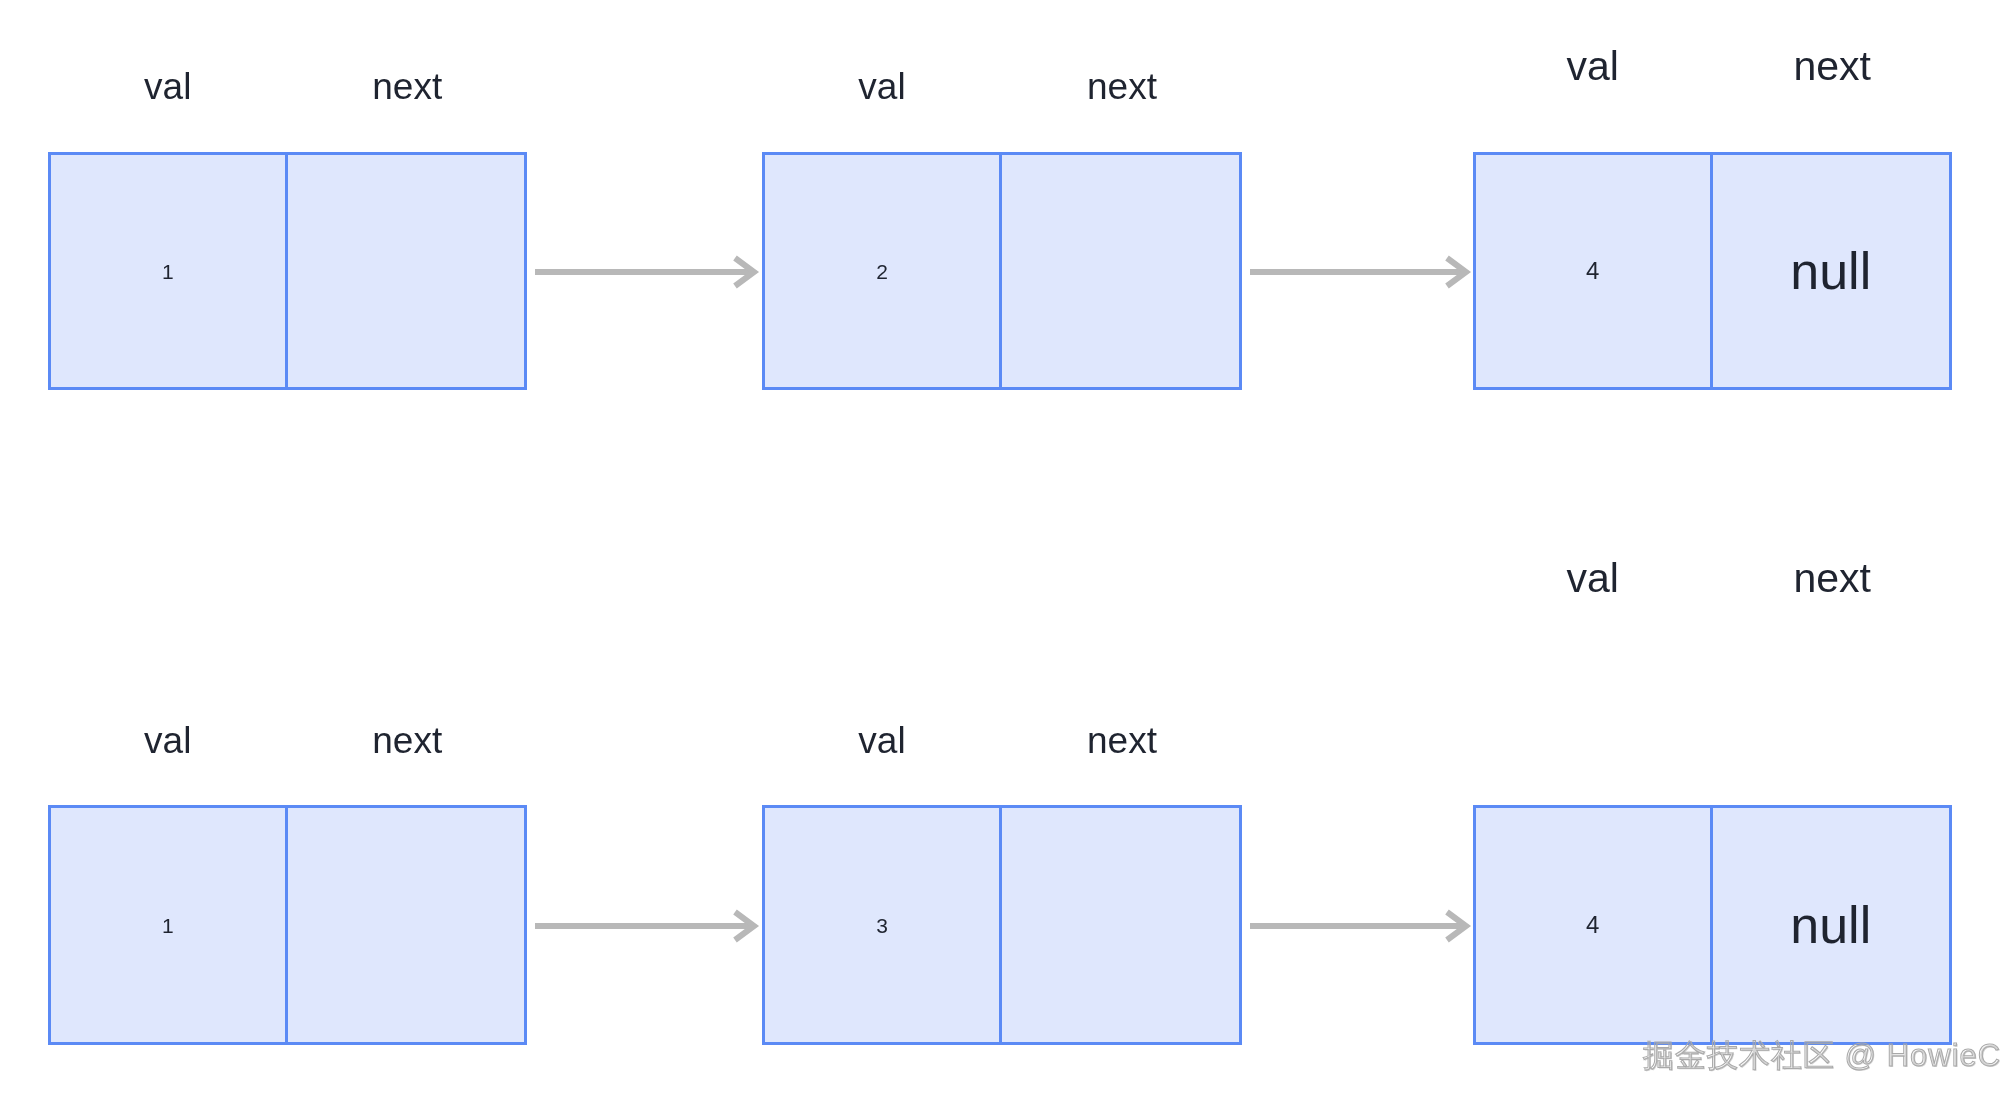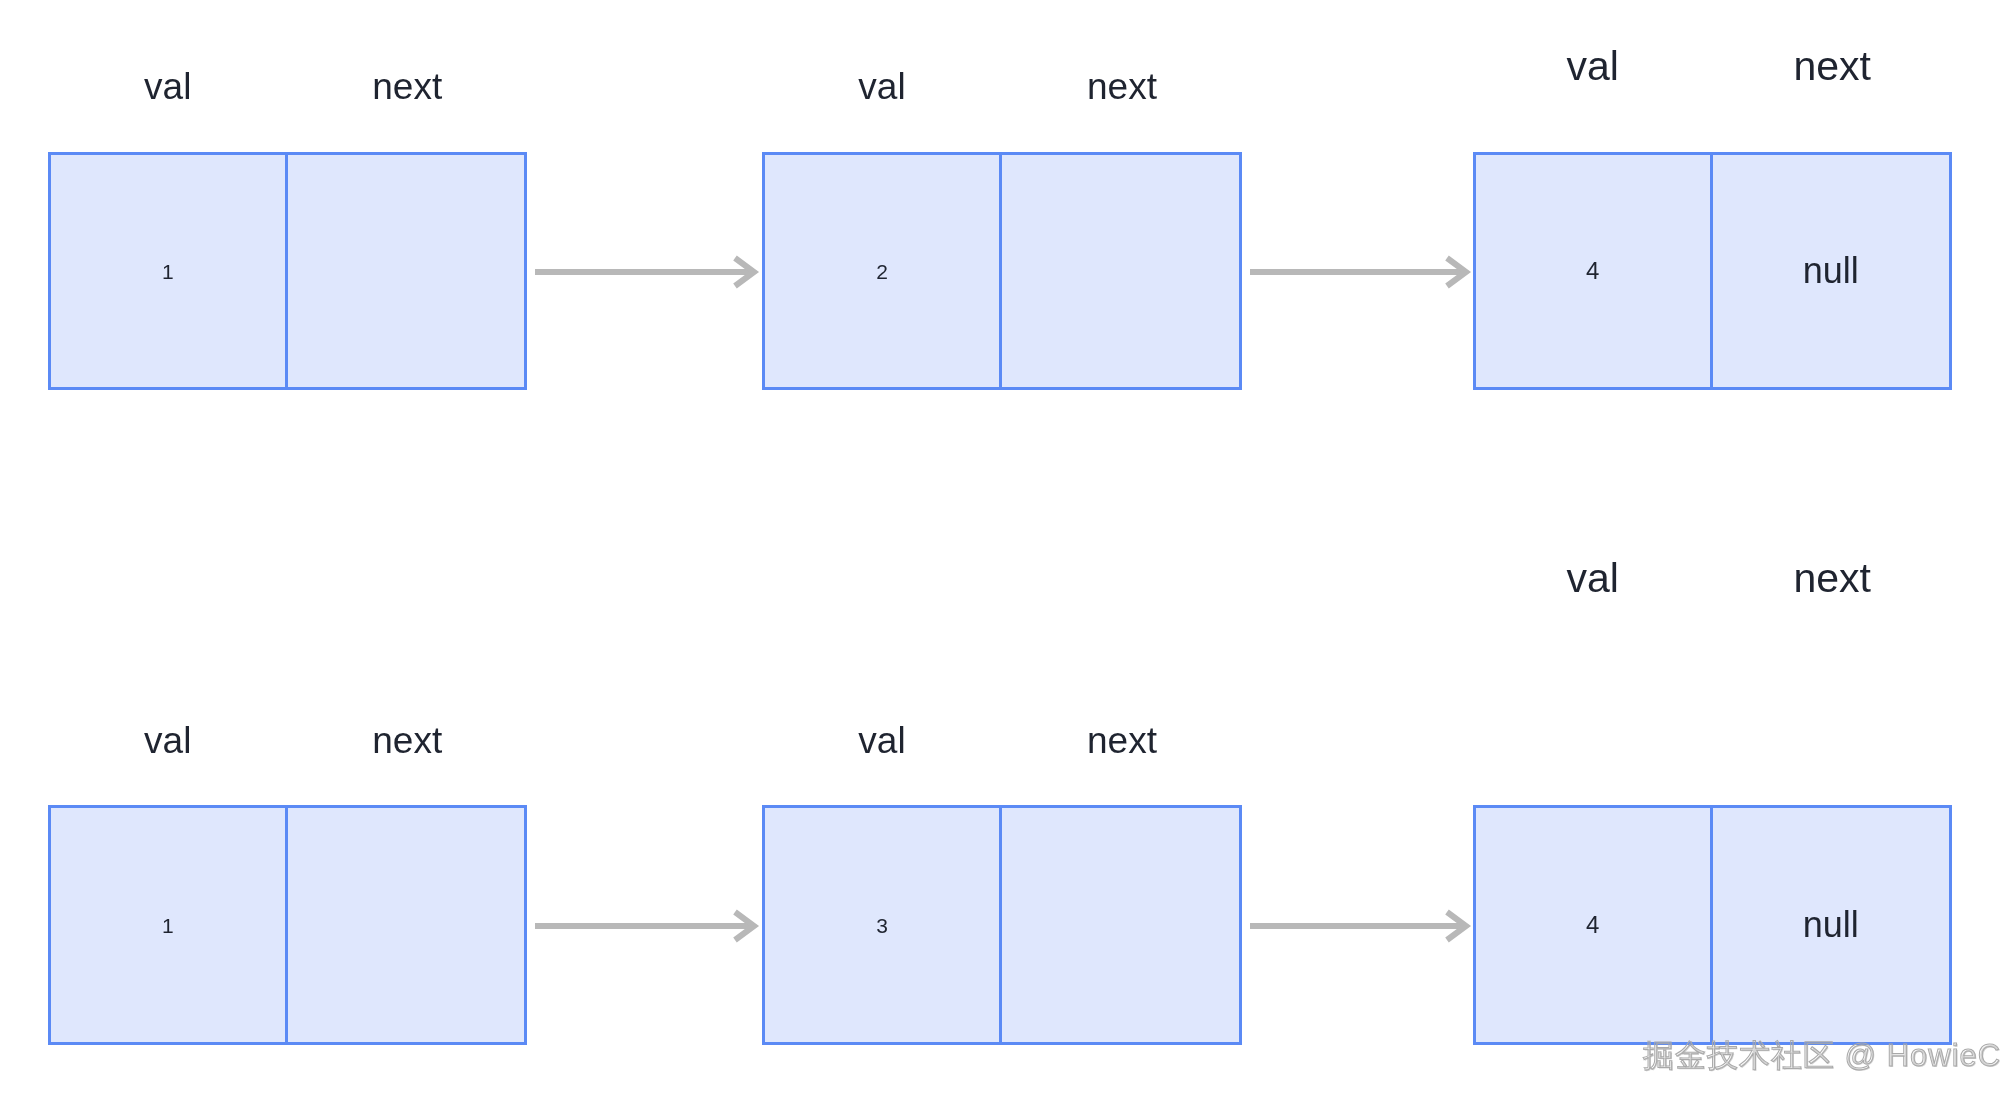--- a/index.html
+++ b/index.html
@@ -44,21 +44,21 @@
     color: #1f2430;
     line-height: 1;
     white-space: nowrap;
   }
 
   
   .node.sm .cell-text { font-size: 21px; }
   .node.sm .cell-text.big { font-size: 36px; }
   
   .node.lg .cell-text { font-size: 24px; }
-  .node.lg .cell-text.big { font-size: 36px; }
+  .node.lg .cell-text.big { font-size: 52px; }
 
   
   .headers {
     position: absolute;
     display: flex;
     box-sizing: border-box;
   }
   .headers .hdr {
     flex: 1 1 50%;
     text-align: center;

